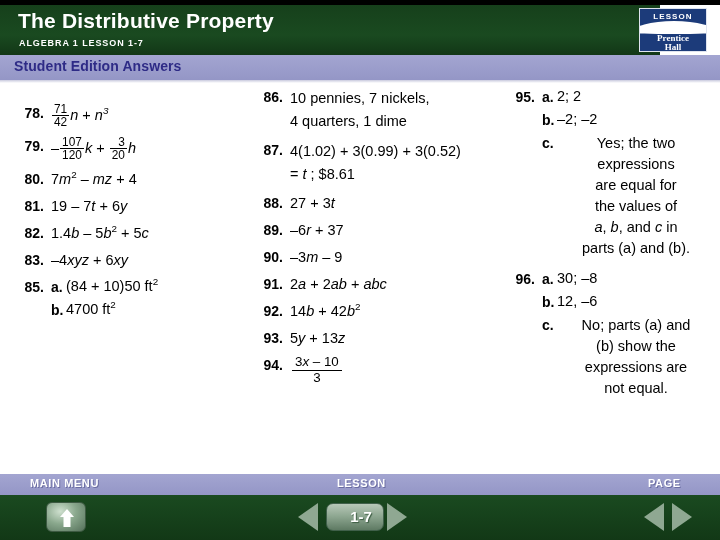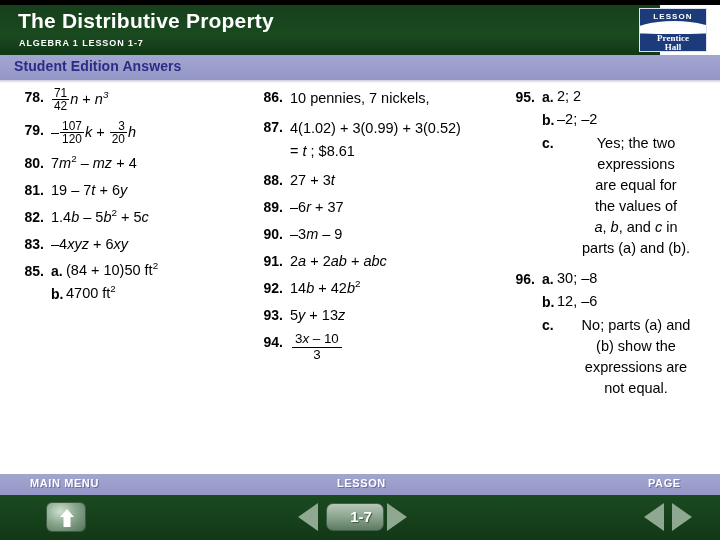--- a/index.html
+++ b/index.html
@@ -131,21 +131,21 @@
     background: linear-gradient(to bottom, #c9cade 0%, #ffffff 100%);
   }
 
   
   .content {
     position: absolute;
     left: 0; top: 83px;
     width: 720px; height: 390px;
   }
   .col { position: absolute; }
-  .col-left   { left: 14px;  top: 4px;  width: 245px; }
+  .col-left   { left: 14px;  top: 20px;  width: 245px; }
   .col-mid    { left: 253px; top: 4px;  width: 250px; }
   .col-right  { left: 505px; top: 4px;  width: 210px; }
 
   .item {
     position: relative;
     display: flex;
     align-items: flex-start;
     margin-bottom: 7px;
     font-size: 14.5px;
     color: #000000;
@@ -383,20 +383,21 @@
       </div>
 
     </div>
 
     <div class="col col-mid">
 
       <div class="item">
         <span class="num num-w">86.</span>
         <span class="ans ans-lines">
           <span class="ans-line">10 pennies, 7 nickels,</span>
+          <span class="ans-line">4 quarters, 1 dime</span>
         </span>
       </div>
 
       <div class="item">
         <span class="num num-w">87.</span>
         <span class="ans ans-lines">
           <span class="ans-line">4(1.02) + 3(0.99) + 3(0.52)</span>
           <span class="ans-line"><span>= </span><span class="it">t</span><span> ; $8.61</span></span>
         </span>
       </div>

